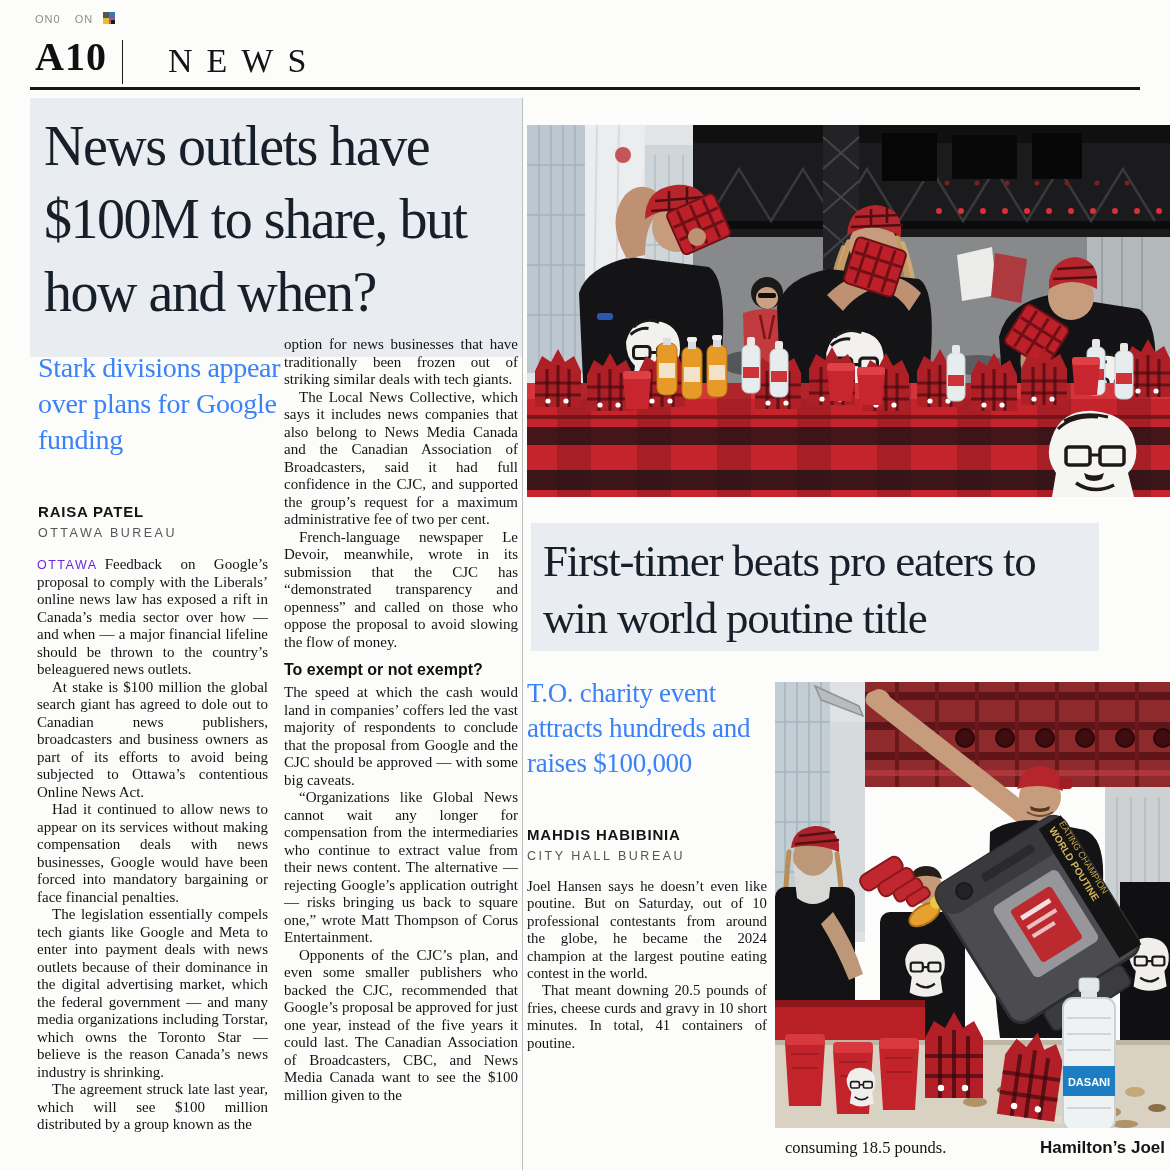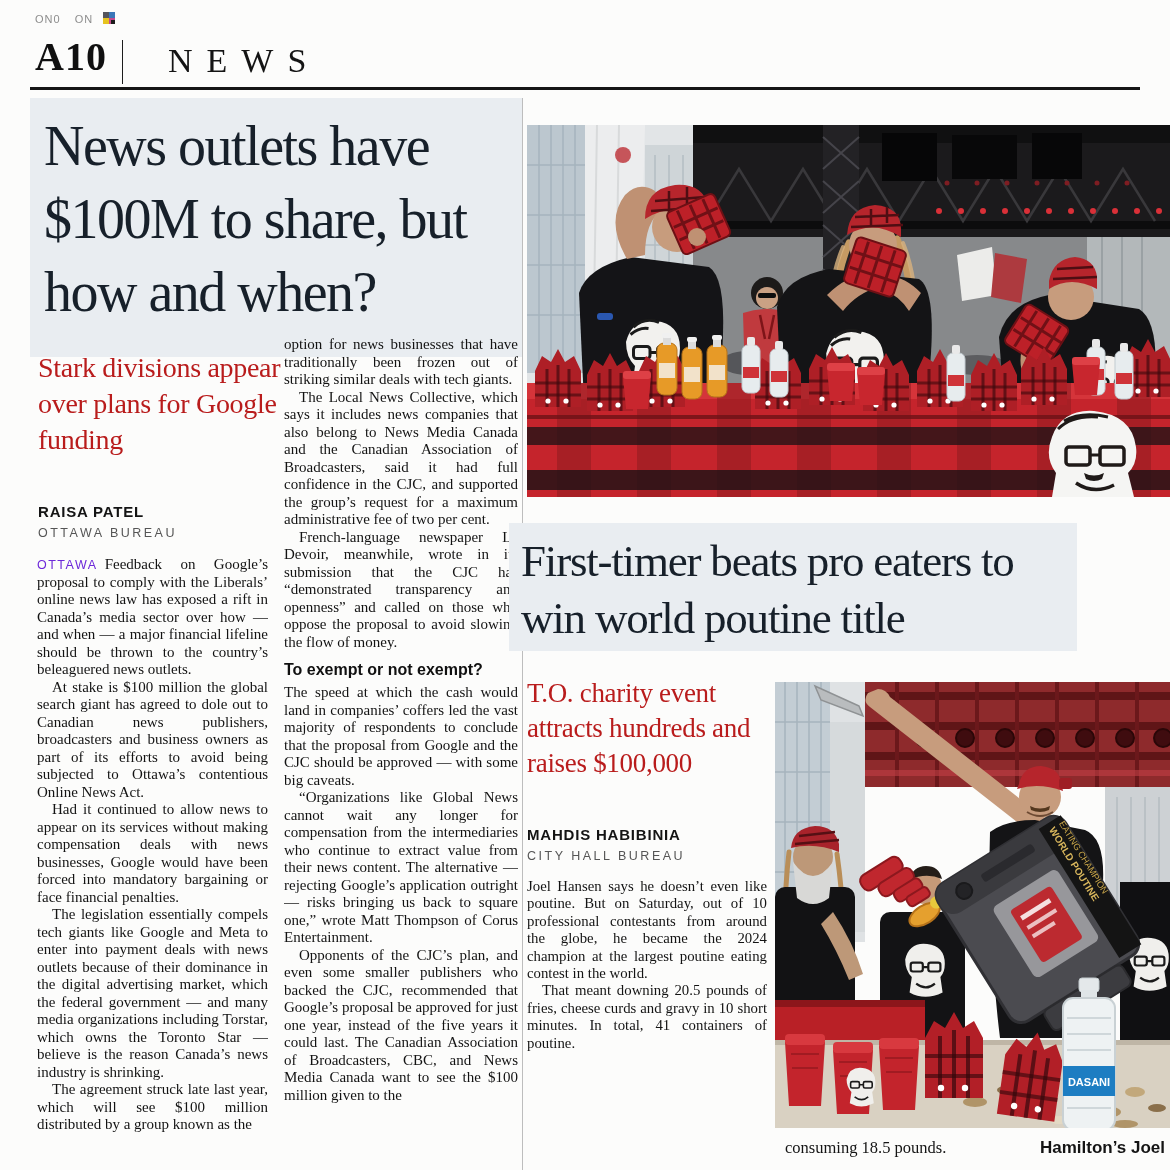--- a/index.html
+++ b/index.html
@@ -19,21 +19,21 @@
   .secname{font:34px "Liberation Serif",serif;color:#141414;letter-spacing:14px;}
   .vline{width:1px;background:#1c1c1c;}
   .hrule{height:3px;background:#161616;}
   .coldiv{width:1px;background:#bdbdbd;}
 
   
   .headbox{background:#e9edf1;}
   h1,h2{margin:0;font-weight:500;color:#17202a;}
   .headline-l{font-size:56px;line-height:73px;letter-spacing:-1.5px;padding:12px 8px 0 14px;}
   .headline-r{font-size:45px;line-height:57px;letter-spacing:-1.2px;padding:10px 6px 0 12px;}
-  .deck{font-size:28px;line-height:36px;color:#b91c1c;letter-spacing:-.3px;}
+  .deck{font-size:28px;line-height:36px;color:#3b82f6;letter-spacing:-.3px;}
   .deck-r{font-size:27px;line-height:35px;}
 
   .byline{font:bold 15px "Liberation Sans",sans-serif;color:#141414;letter-spacing:.8px;}
   .bureau{font:12.5px "Liberation Sans",sans-serif;color:#555;letter-spacing:2.5px;}
 
   
   .bodycol{overflow:hidden;}
   .bp{font-size:15px;line-height:17.5px;text-align:justify;margin:0;text-indent:15px;color:#131313;}
   .bp.ni{text-indent:0;}
   .colR .bp{font-size:14.8px;line-height:17.4px;}
@@ -296,21 +296,21 @@
         <use href="#wb1" x="588" y="218"></use>
     </g>
     <g>
       <use href="#cup1" x="96" y="246"></use>
         <use href="#cup1" x="300" y="238"></use>
         <use href="#cup1" x="330" y="242"></use>
       <use href="#cup1" x="545" y="232"></use>
     </g>
   </svg>
 
-  <div class="abs headbox" style="left:509px;top:523px;width:568px;height:128px;">
+  <div class="abs headbox" style="left:531px;top:523px;width:568px;height:128px;">
     <h2 class="headline-r">First-timer beats pro eaters to win world poutine title</h2>
   </div>
 
   <div class="abs deck deck-r" style="left:527px;top:676px;width:252px;">T.O. charity event attracts hundreds and raises $100,000</div>
 
   <div class="abs byline" style="left:527px;top:826px;">MAHDIS HABIBINIA</div>
   <div class="abs bureau" style="left:527px;top:849px;">CITY HALL BUREAU</div>
 
   <div class="abs bodycol colR" style="left:527px;top:878px;width:240px;height:292px;">
     <p class="bp ni">Joel Hansen says he doesn’t even like poutine. But on Saturday, out of 10 professional contestants from around the globe, he became the 2024 champion at the largest poutine eating contest in the world.</p>

